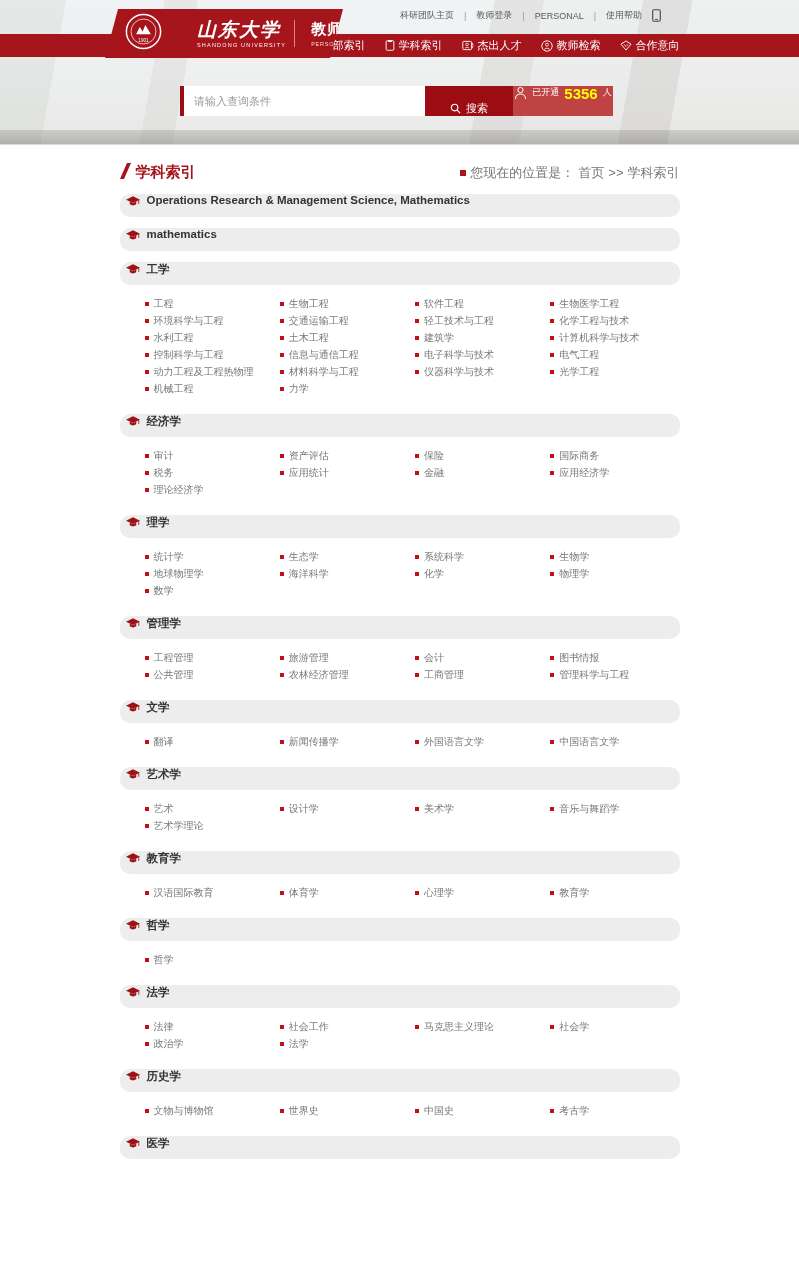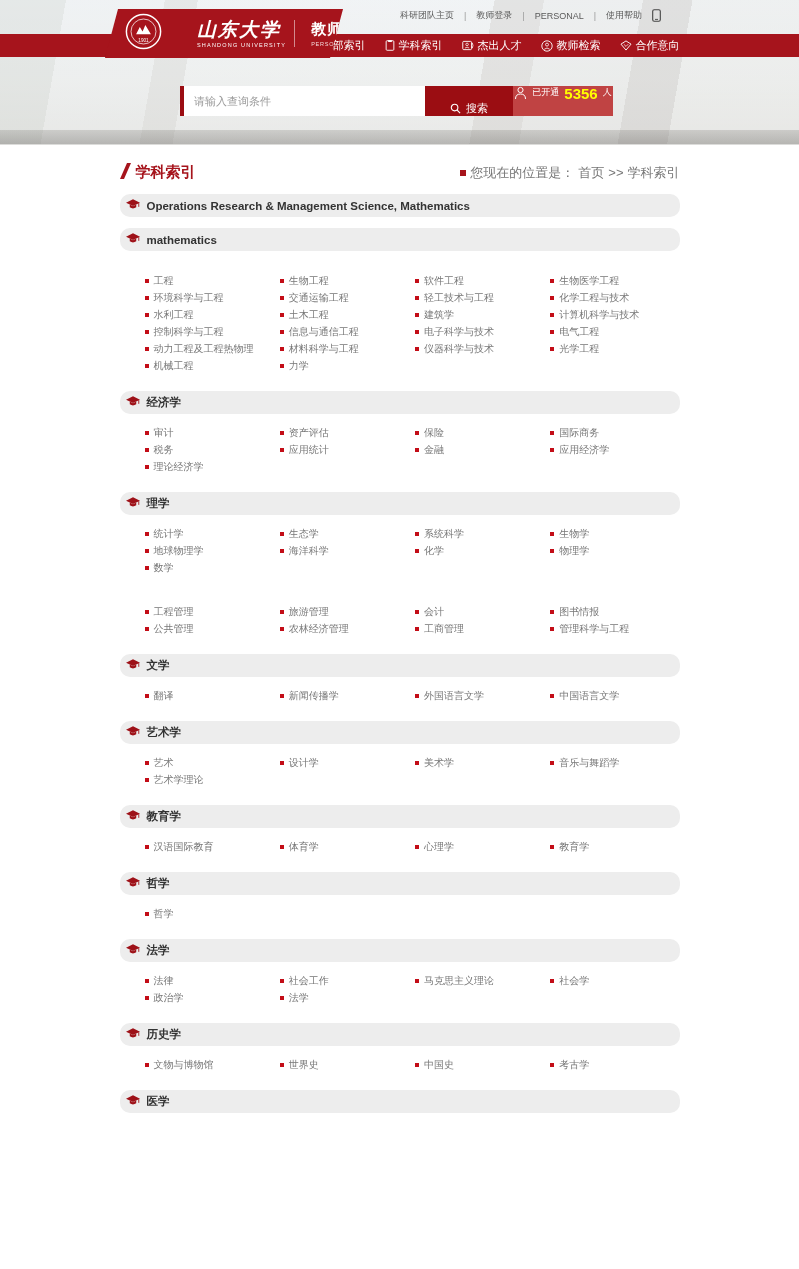--- a/index.html
+++ b/index.html
@@ -55,21 +55,21 @@
 
   
   main { background:#fff; padding:18px 0 30px; }
   .title-row { display:flex; align-items:center; justify-content:space-between; margin-bottom:12px; }
   .page-title { display:flex; align-items:center; gap:5px; color:#a6141c; font-size:15px; font-weight:bold; }
   .breadcrumb { display:flex; align-items:center; gap:4px; font-size:13px; color:#777; }
   .crumb-square { width:6px; height:6px; background:#a6141c; display:inline-block; }
   .crumb-link { color:#777; cursor:pointer; }
 
   .section { margin-bottom:11px; }
-  .section-header { background:#ededed; height:23px; display:flex; align-items:center; gap:7px;
+  .section-header { background:#ededed; height:23px; display:flex; gap:7px;
       padding:0 6px;border-radius:10px; }
   .section-title { font-size:11.5px; font-weight:bold; color:#333; }
   .subject-list { display:grid; grid-template-columns:repeat(4,1fr); column-gap:6px; padding:10px 0 6px 25px; }
   .subject { display:flex; align-items:center; gap:5px; height:17px; cursor:pointer; }
   .bullet { width:4px; height:4px; background:#c30d17; display:inline-block; flex:0 0 auto; }
   .subject-label { font-size:10px; color:#777; white-space:nowrap; }
 </style>
 </head>
 <body>
 
@@ -234,20 +234,28 @@
                 <polygon points="8,0 16,3.8 8,7.6 0,3.8" fill="#9e1118"></polygon>
                 <path d="M4.3 6 L4.3 9.2 Q8 11.6 11.7 9.2 L11.7 6 L8 7.8 Z" fill="#9e1118"></path>
                 <line x1="14.6" y1="4.4" x2="14.6" y2="8.6" stroke="#9e1118" stroke-width="1"></line>
               </svg></span>
       <span class="section-title">mathematics</span>
     </div>
 
   </section>
 
   <section class="section">
+    <div class="section-header">
+      <span><svg width="14" height="12" viewBox="0 0 16 13">
+                <polygon points="8,0 16,3.8 8,7.6 0,3.8" fill="#9e1118"></polygon>
+                <path d="M4.3 6 L4.3 9.2 Q8 11.6 11.7 9.2 L11.7 6 L8 7.8 Z" fill="#9e1118"></path>
+                <line x1="14.6" y1="4.4" x2="14.6" y2="8.6" stroke="#9e1118" stroke-width="1"></line>
+              </svg></span>
+      <span class="section-title">工学</span>
+    </div>
     <div class="subject-list">
             <div class="subject">
               <span class="bullet"></span>
               <span class="subject-label">工程</span>
             </div>
             <div class="subject">
               <span class="bullet"></span>
               <span class="subject-label">生物工程</span>
             </div>
             <div class="subject">
@@ -425,20 +433,28 @@
               <span class="subject-label">物理学</span>
             </div>
             <div class="subject">
               <span class="bullet"></span>
               <span class="subject-label">数学</span>
             </div>
           </div>
   </section>
 
   <section class="section">
+    <div class="section-header">
+      <span><svg width="14" height="12" viewBox="0 0 16 13">
+                <polygon points="8,0 16,3.8 8,7.6 0,3.8" fill="#9e1118"></polygon>
+                <path d="M4.3 6 L4.3 9.2 Q8 11.6 11.7 9.2 L11.7 6 L8 7.8 Z" fill="#9e1118"></path>
+                <line x1="14.6" y1="4.4" x2="14.6" y2="8.6" stroke="#9e1118" stroke-width="1"></line>
+              </svg></span>
+      <span class="section-title">管理学</span>
+    </div>
     <div class="subject-list">
             <div class="subject">
               <span class="bullet"></span>
               <span class="subject-label">工程管理</span>
             </div>
             <div class="subject">
               <span class="bullet"></span>
               <span class="subject-label">旅游管理</span>
             </div>
             <div class="subject">

